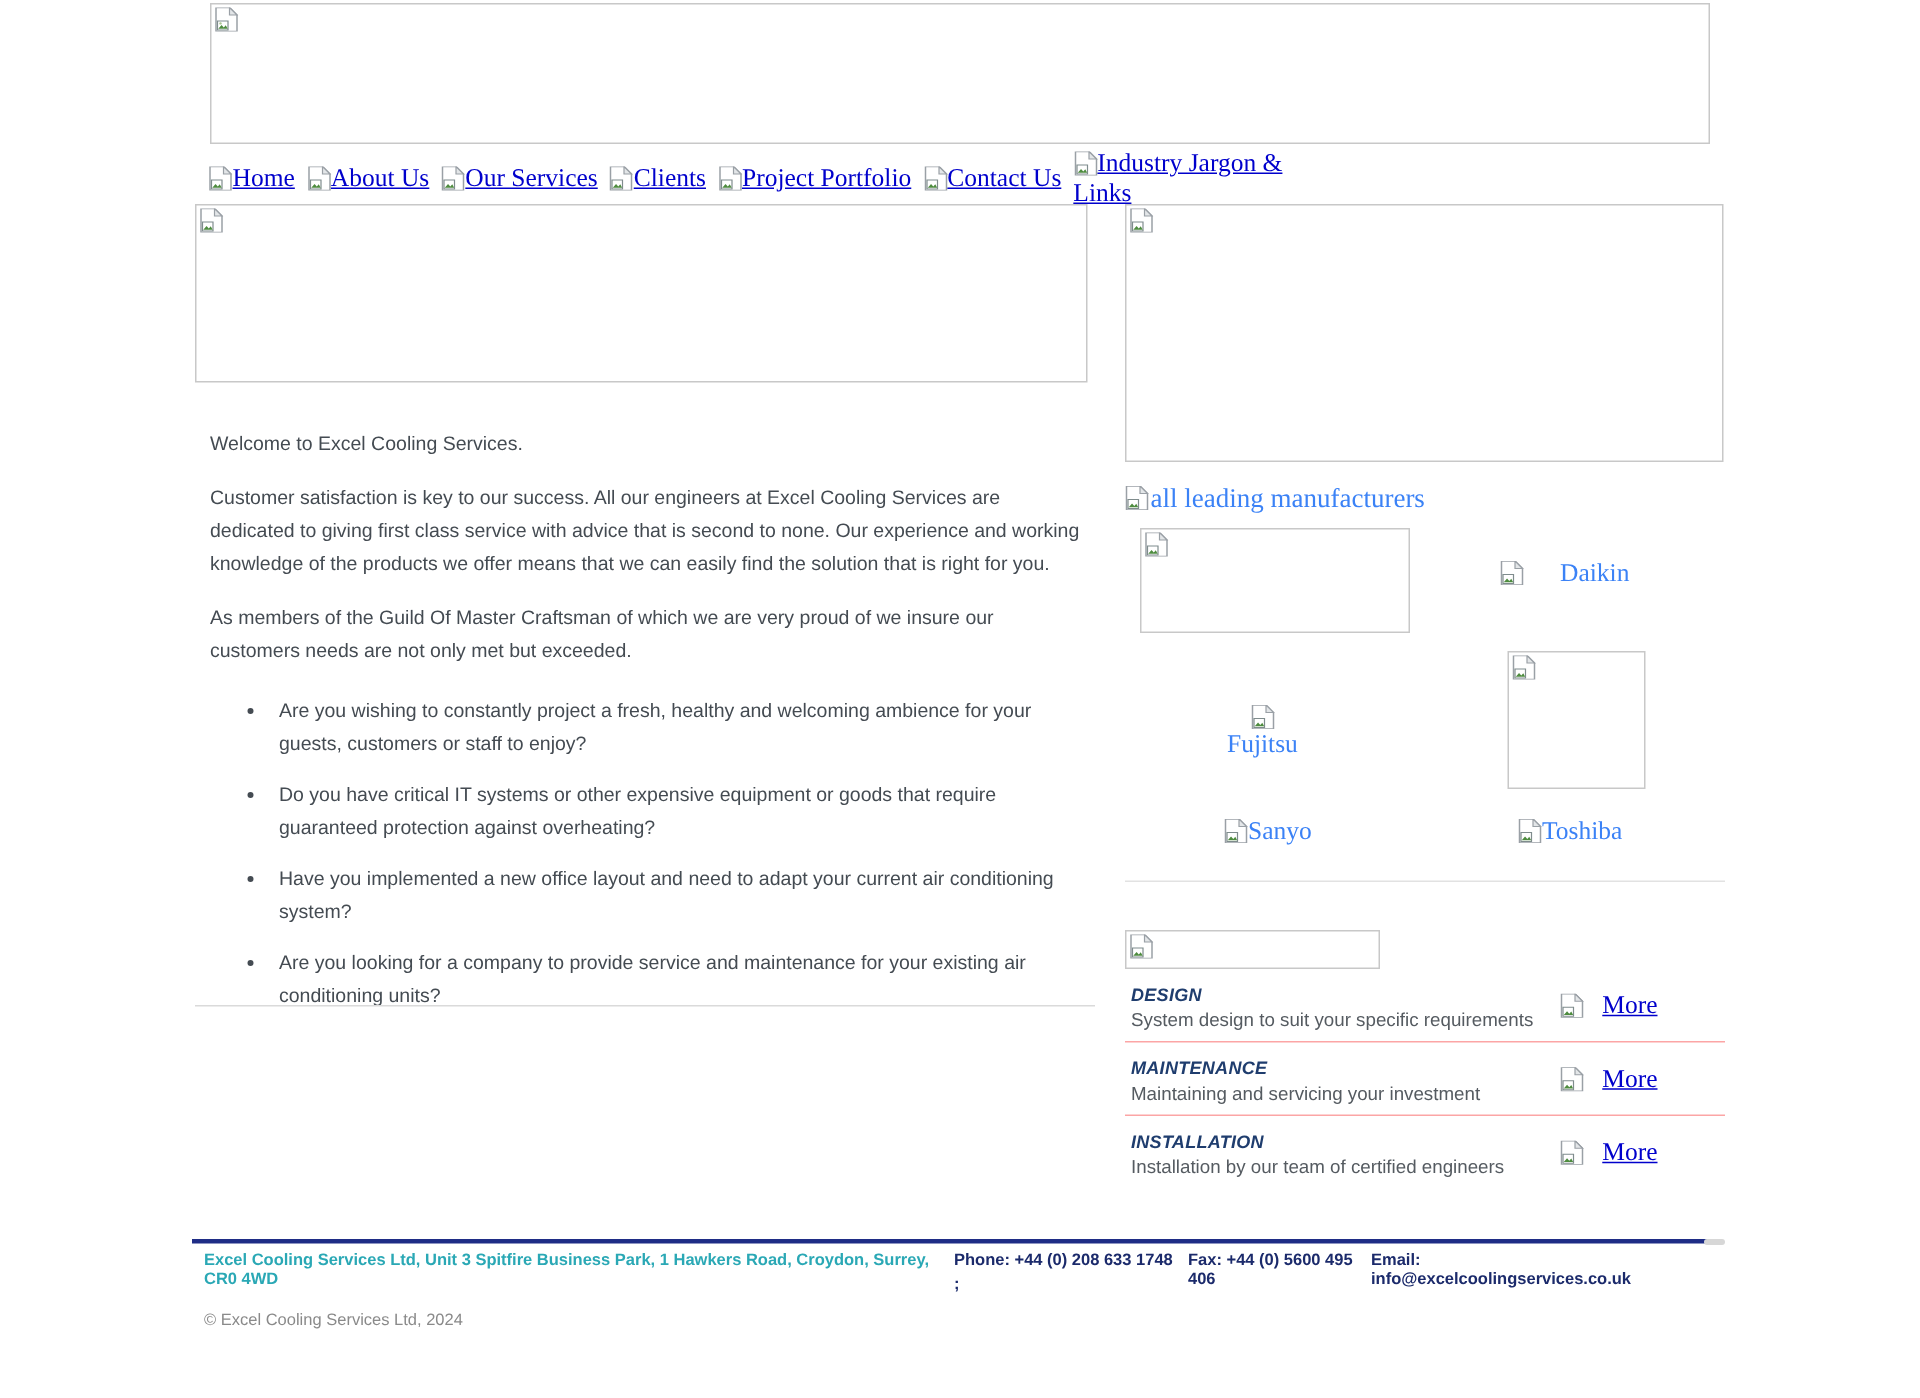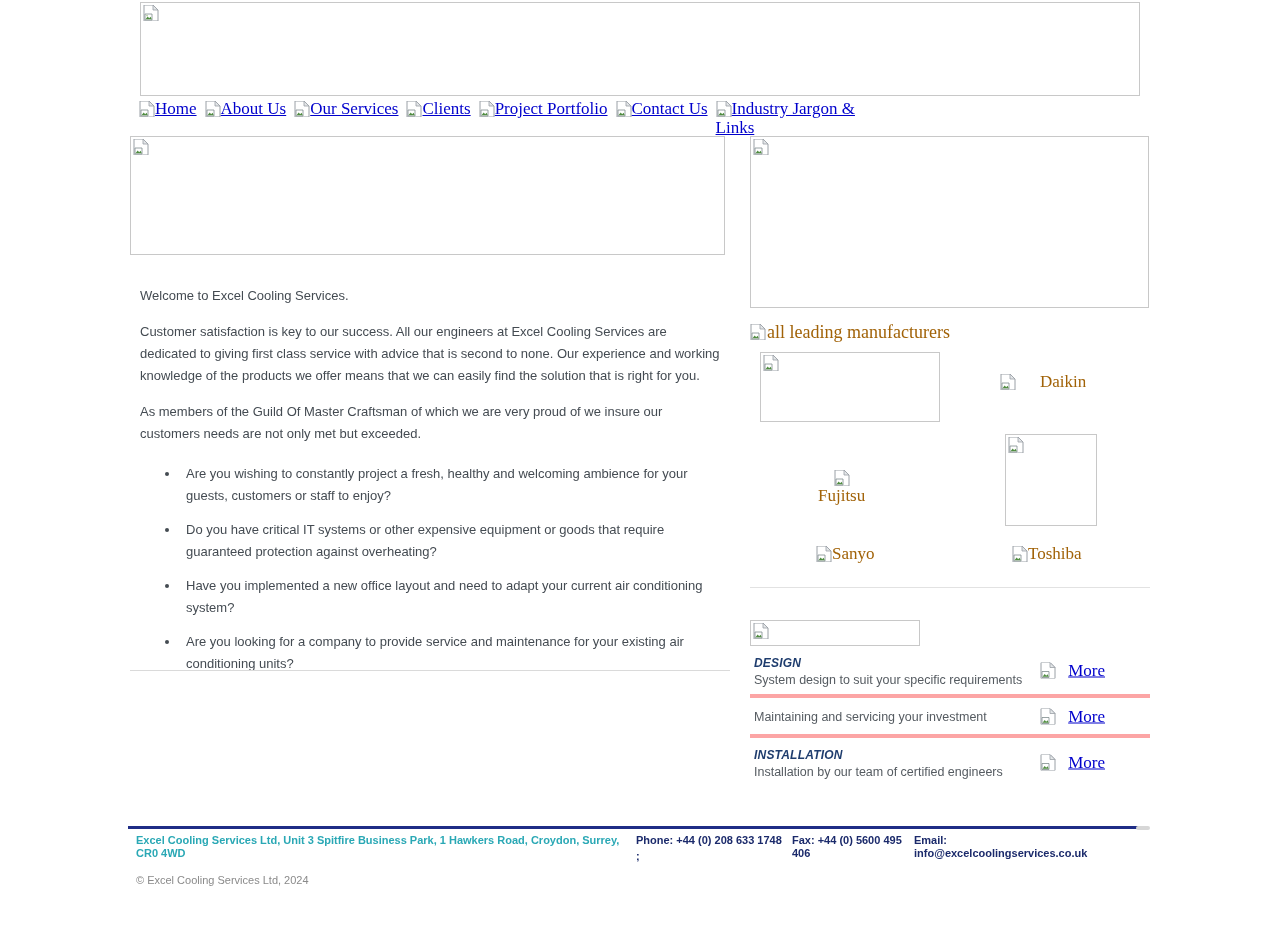--- a/index.html
+++ b/index.html
@@ -41,21 +41,21 @@
   
   .altlink {
     color: #0000cc;
     text-decoration: underline;
     font-family: "Liberation Serif", "DejaVu Serif", serif;
     font-size: 17px;
     line-height: 19px;
     cursor: pointer;
   }
   .alttext {
-    color: #a16207;
+    color: #3b82f6;
     font-size: 17px;
     line-height: 19px;
     font-family: "Liberation Serif", "DejaVu Serif", serif;
   }
 
   
   #page {
     position: relative;
     width: 1280px;
     height: 932px;
@@ -70,21 +70,21 @@
     height: 94px;
   }
 
   
   #nav {
     position: absolute;
     left: 139px;
     top: 99px;
     width: 1010px;
     display: flex;
-    align-items: flex-start;
+    align-items: center;
     gap: 0px;
   }
   .navitem {
     display: block;
     max-width: 150px;
     margin-right: 8px;
     line-height: 19px;
   }
   .navitem .altlink { display: inline; }
 
@@ -178,21 +178,21 @@
   #servicesbanner {
     margin-top: 32px;
     width: 170px;
     height: 26px;
   }
 
   .svc-row {
     position: relative;
     width: 400px;
     padding: 10px 0 6px 4px;
-    border-bottom: 4px solid #fca5a5;
+    border-bottom: 1px solid #fca5a5;
     min-height: 40px;
   }
   .svc-row.last { border-bottom: none; }
   .svc-title {
     font-family: "Liberation Sans", "DejaVu Sans", sans-serif;
     font-size: 12px;
     font-weight: bold;
     font-style: italic;
     color: #1f3d6e;
     letter-spacing: 0.2px;
@@ -526,20 +526,21 @@
             <path d="M10 0l5 5h-5z" fill="#e3e6e8" stroke="#9aa0a6" stroke-width="0.8"></path>
             <path d="M2 9h7v6H2z" fill="#ffffff" stroke="#7f8c8d" stroke-width="0.8"></path>
             <path d="M2.5 14.2l2.2-2.6 1.5 1.7 1.3-1.5 1.3 2.4z" fill="#4e8c3f"></path>
           </svg>
         </span>
           <span class="altlink">More</span>
       </span>
     </div>
 
     <div class="svc-row">
+      <div class="svc-title">MAINTENANCE</div>
       <div class="svc-desc">Maintaining and servicing your investment</div>
       <span class="svc-more">
         <span class="bimg">
           <svg width="16" height="16" viewBox="0 0 16 16">
             <path d="M1 0h9l5 5v11H1z" fill="#ffffff" stroke="#9aa0a6" stroke-width="1"></path>
             <path d="M10 0l5 5h-5z" fill="#e3e6e8" stroke="#9aa0a6" stroke-width="0.8"></path>
             <path d="M2 9h7v6H2z" fill="#ffffff" stroke="#7f8c8d" stroke-width="0.8"></path>
             <path d="M2.5 14.2l2.2-2.6 1.5 1.7 1.3-1.5 1.3 2.4z" fill="#4e8c3f"></path>
           </svg>
         </span>

